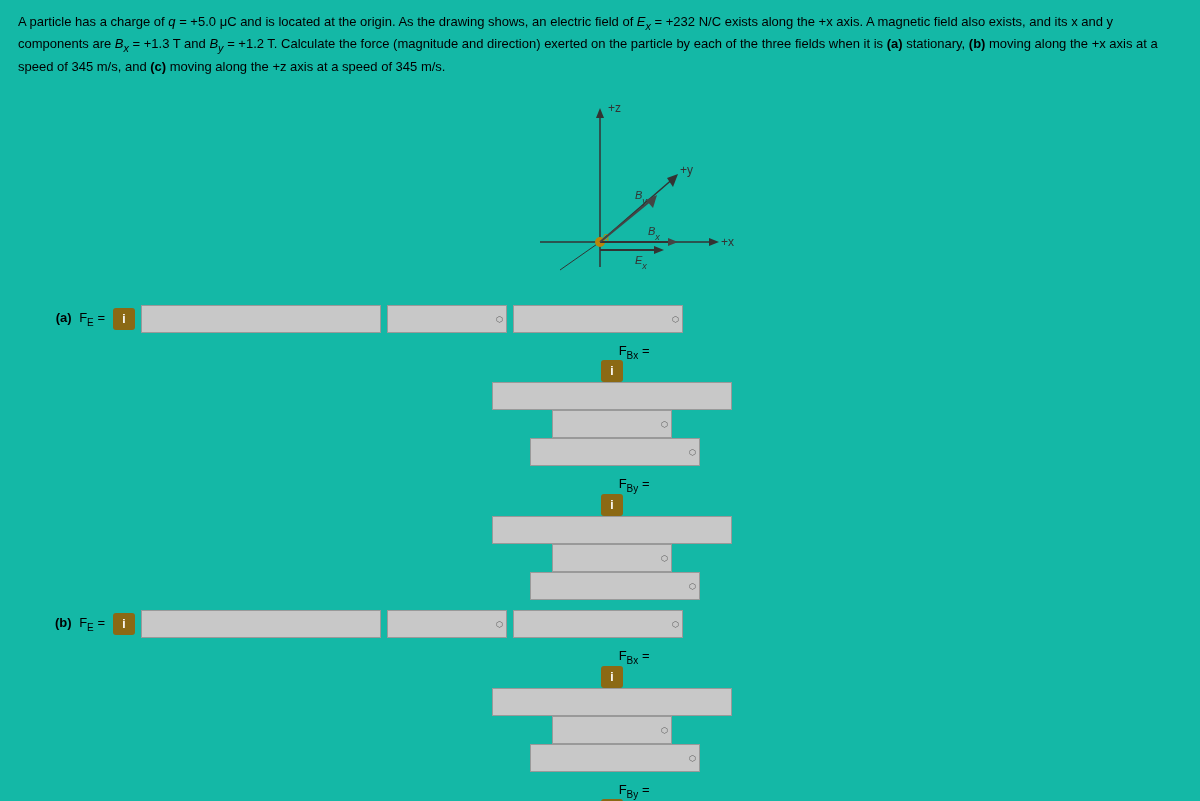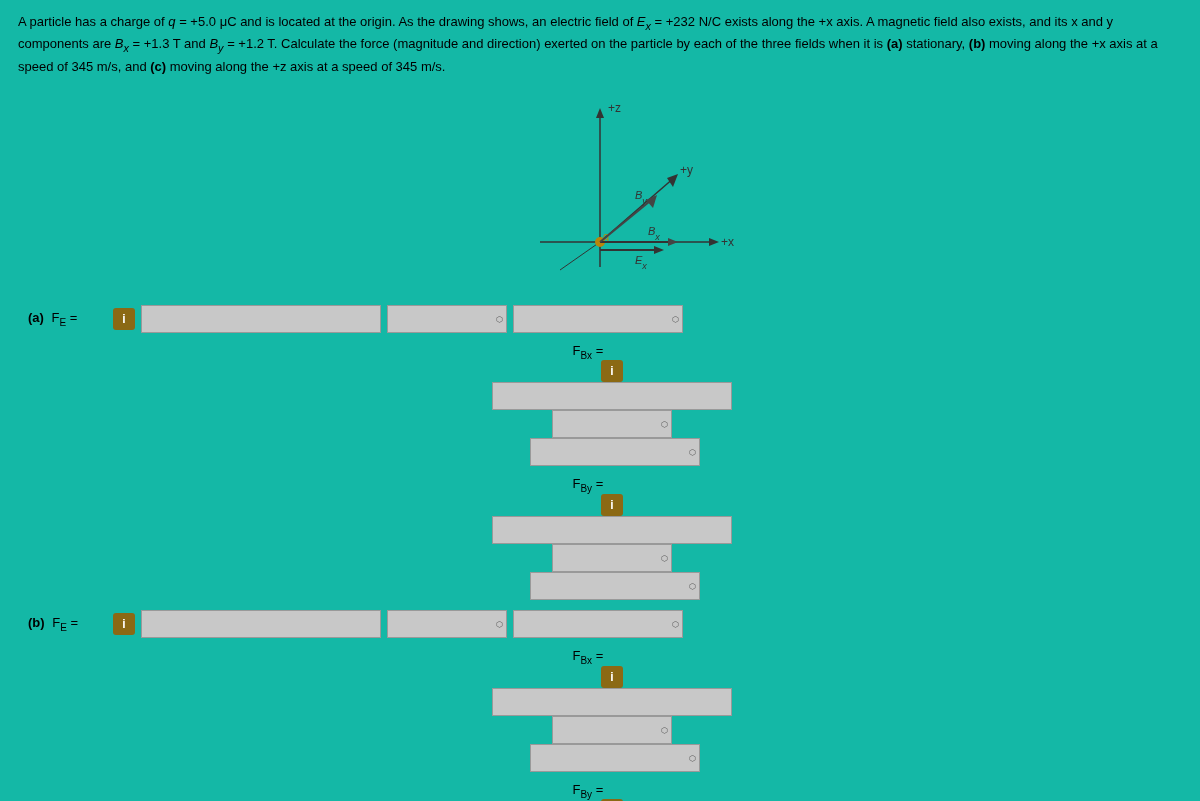--- a/index.html
+++ b/index.html
@@ -34,22 +34,22 @@
     .answers-section {
       padding: 0 10px;
     }
     .answer-row {
       display: flex;
       align-items: center;
       margin-bottom: 10px;
     }
     .row-label {
       width: 85px;
-      text-align: left;
-      padding-right: 0;
+      text-align: right;
+      padding-right: 8px;
       font-size: 13px;
       color: #000;
       white-space: nowrap;
     }
     .row-label sup, .row-label sub {
       font-size: 10px;
     }
     .info-btn {
       width: 22px;
       height: 22px;

